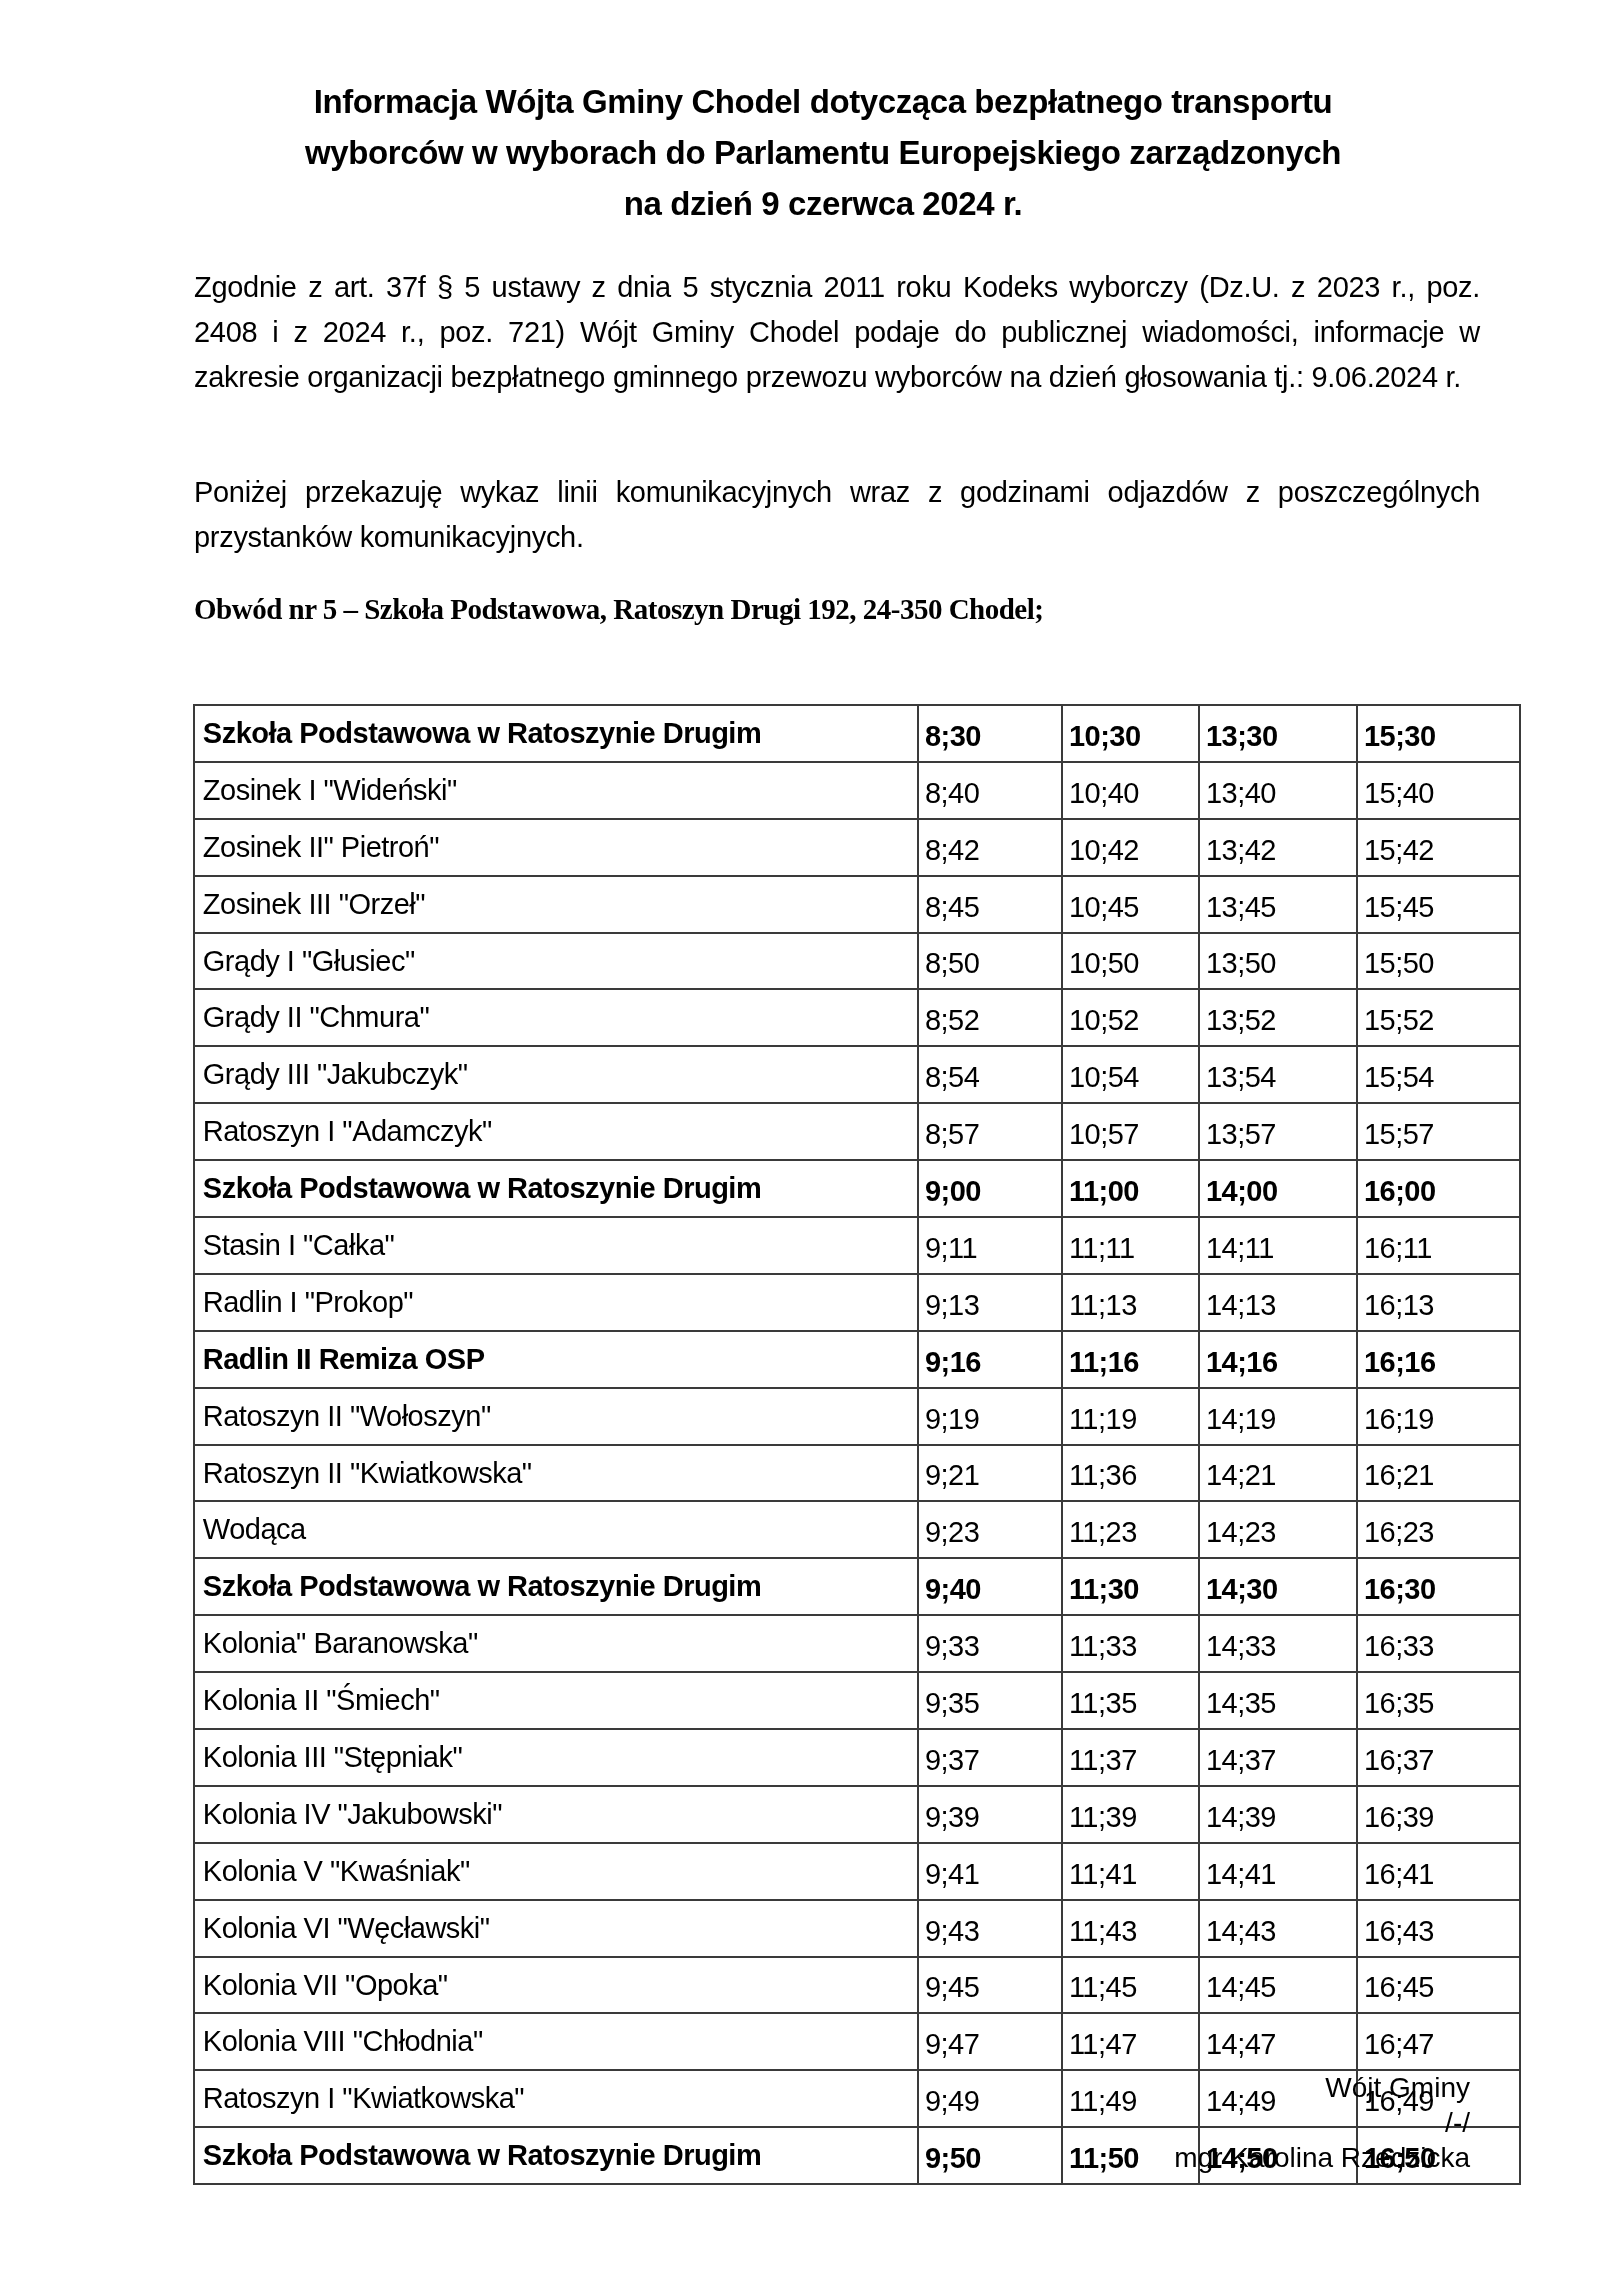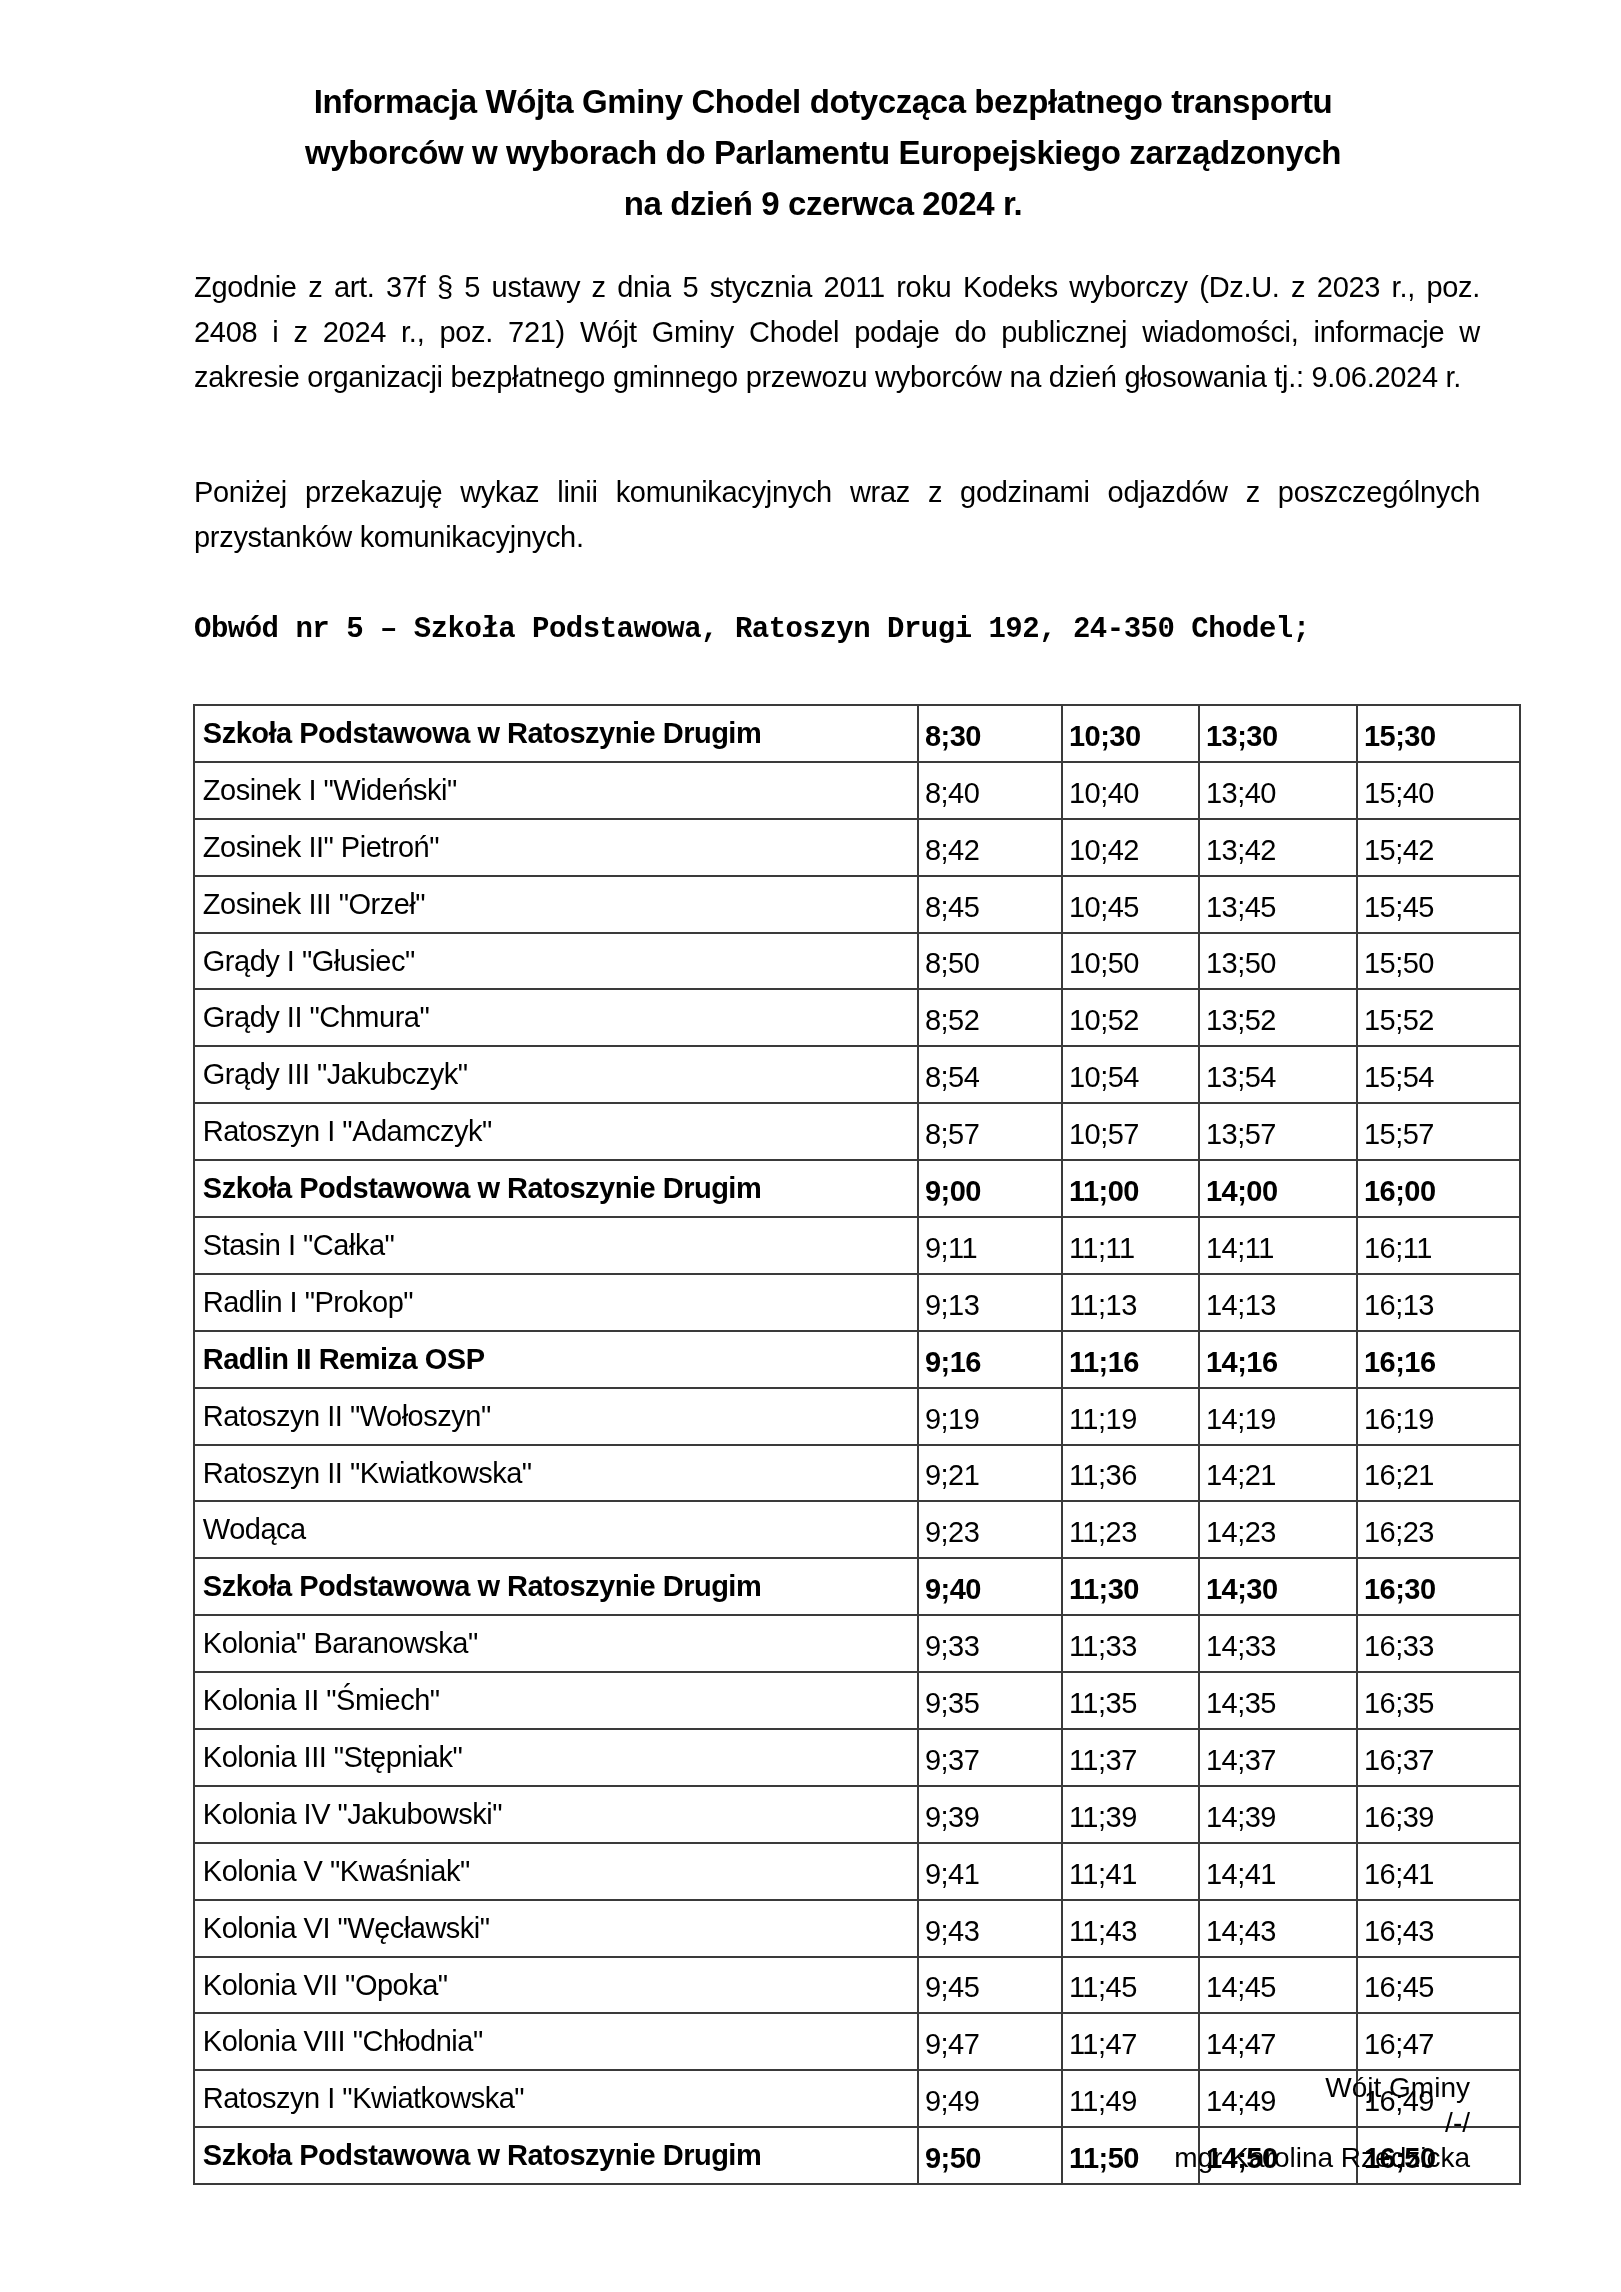--- a/index.html
+++ b/index.html
@@ -13,23 +13,22 @@
   .title div { white-space: nowrap; }
   .para {
     position: absolute; left: 194px; width: 1286px;
     font-family: "Liberation Sans", sans-serif; font-size: 29px; line-height: 45px;
     text-align: justify; text-align-last: left; letter-spacing: -0.3px;
   }
   .p1 { top: 265px; }
   .p2 { top: 470px; }
   .circuits {
     position: absolute; left: 194px; top: 588px; width: 1313px;
-    font-family: Liberation Mono, monospace; font-weight: bold; font-size: 29px; line-height: 43px;
+    font-family: Liberation Serif, serif; font-weight: bold; font-size: 29px; line-height: 43px;
     letter-spacing: -0.5px;
-    margin-top: 20px;
   }
   .circuits div { white-space: nowrap; }
   table.sched {
     position: absolute; left: 193px; top: 704px; width: 1326px;
     border-collapse: collapse; table-layout: fixed;
     font-family: "Liberation Sans", sans-serif; font-size: 29px; border-radius: 11px;
   }
   table.sched td {
     border: 2px solid #3a3a3a; height: 49px; padding: 0 0 0 7.8px;
     vertical-align: middle; white-space: nowrap; overflow: hidden; letter-spacing: -0.5px;

